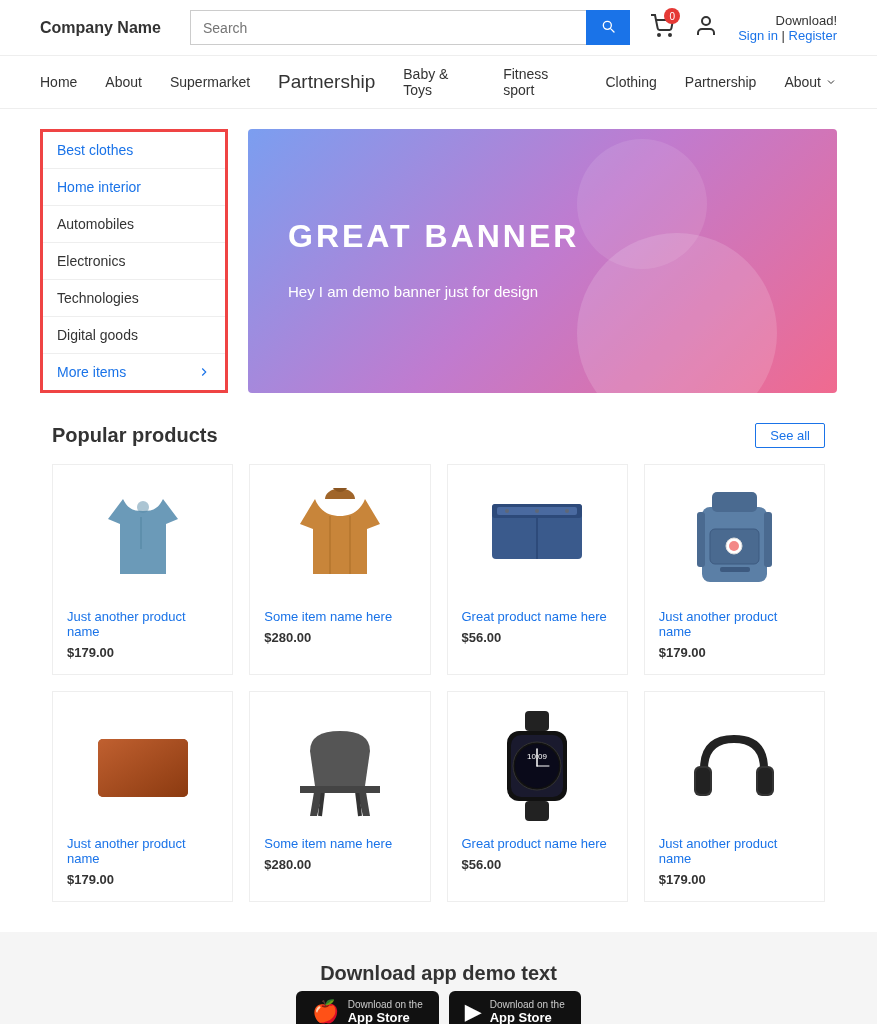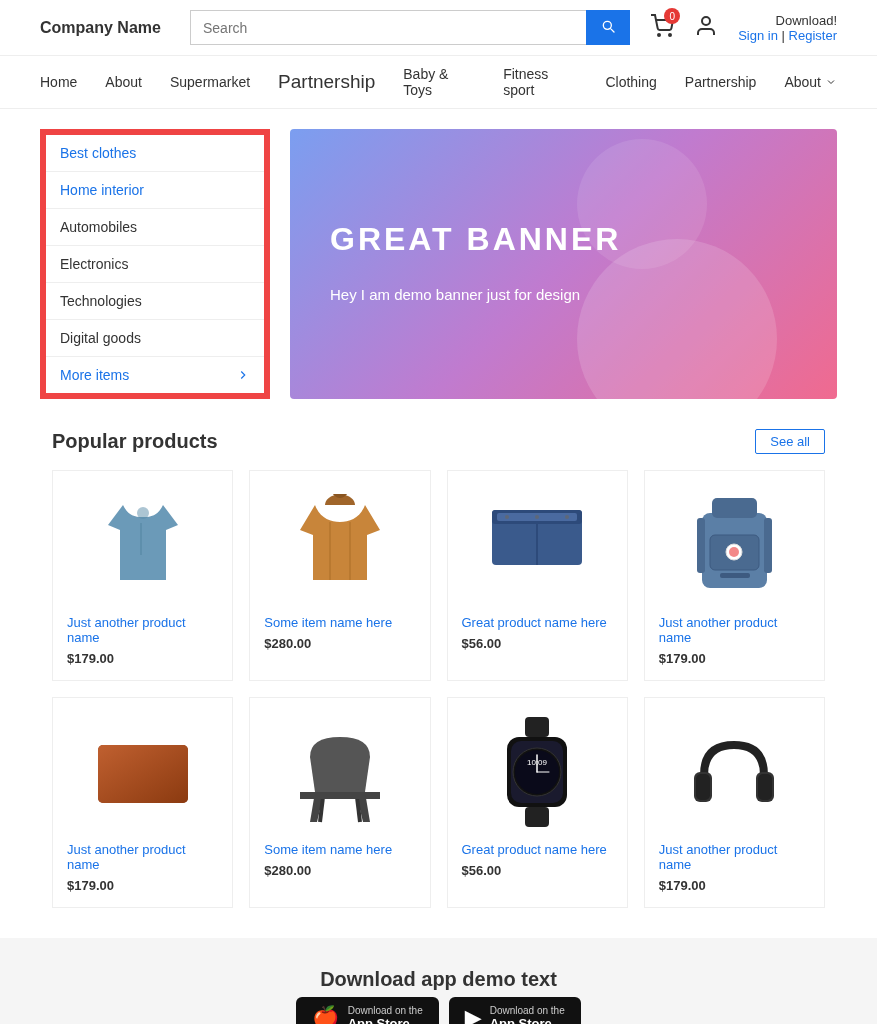--- a/index.html
+++ b/index.html
@@ -56,21 +56,21 @@
   <div style="display:flex; align-items:center; gap:4px; cursor:pointer; font-size:14px; color:#333;">
     <span>About</span>
     <svg width="12" height="12" viewBox="0 0 24 24" fill="none" stroke="#333" stroke-width="2">
         <polyline points="6 9 12 15 18 9"></polyline>
       </svg>
   </div>
 </nav>
 
 <div style="display:flex; padding:20px 40px; gap:20px;">
 
-  <div style="width:230px; flex-shrink:0; border:6px solid #ef4444;">
+  <div style="width:188px; flex-shrink:0; border:3px solid #ef4444;">
     <div style="padding:10px 14px; border-bottom:1px solid #eee; cursor:pointer; font-size:14px;">
       <a href="#" style="text-decoration:none; color:#1a73e8;">Best clothes</a>
     </div>
     <div style="padding:10px 14px; border-bottom:1px solid #eee; cursor:pointer; font-size:14px;">
       <a href="#" style="text-decoration:none; color:#1a73e8;">Home interior</a>
     </div>
     <div style="padding:10px 14px; border-bottom:1px solid #eee; cursor:pointer; font-size:14px; color:#333;">Automobiles</div>
     <div style="padding:10px 14px; border-bottom:1px solid #eee; cursor:pointer; font-size:14px; color:#333;">Electronics</div>
     <div style="padding:10px 14px; border-bottom:1px solid #eee; cursor:pointer; font-size:14px; color:#333;">Technologies</div>
     <div style="padding:10px 14px; border-bottom:1px solid #eee; cursor:pointer; font-size:14px; color:#333;">Digital goods</div>

